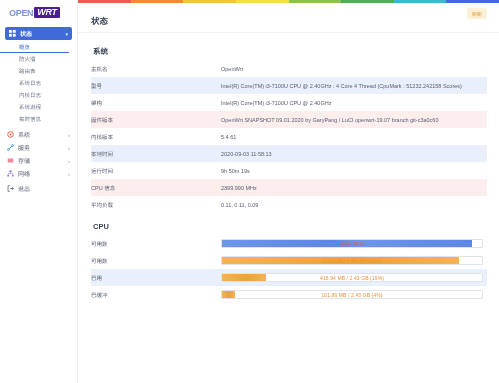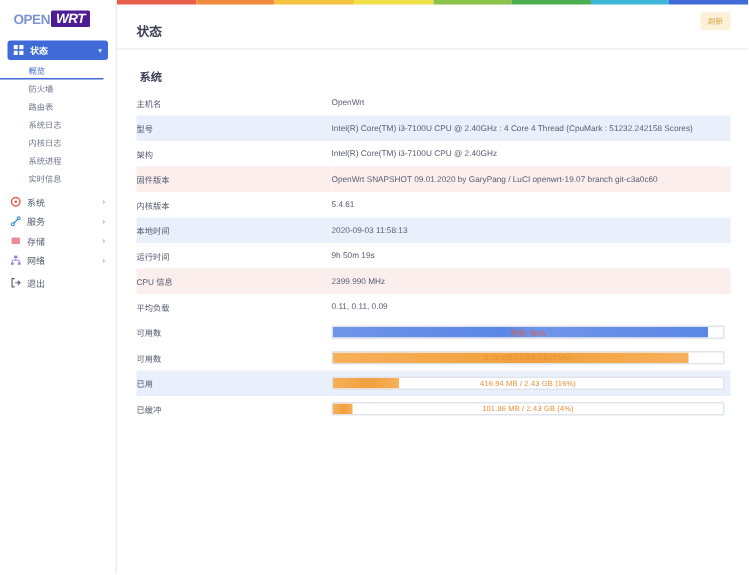--- a/index.html
+++ b/index.html
@@ -349,20 +349,21 @@
               <td class="k">CPU 信息</td>
               <td class="v">2399.990 MHz</td>
             </tr>
         <tr class="z0">
               <td class="k">平均负载</td>
               <td class="v">0.11, 0.11, 0.09</td>
             </tr>
       </tbody>
         </table>
 
+      <div class="section-title cpu">CPU</div>
       <table class="kv">
         <tbody>
             <tr class="z0 bar-row">
           <td class="k">可用数</td>
           <td>
             <div class="bar-wrap">
               <div class="bar-fill blue" style="width: 96%;"></div>
               <div class="bar-text red">空闲: 96%</div>
             </div>
           </td>

